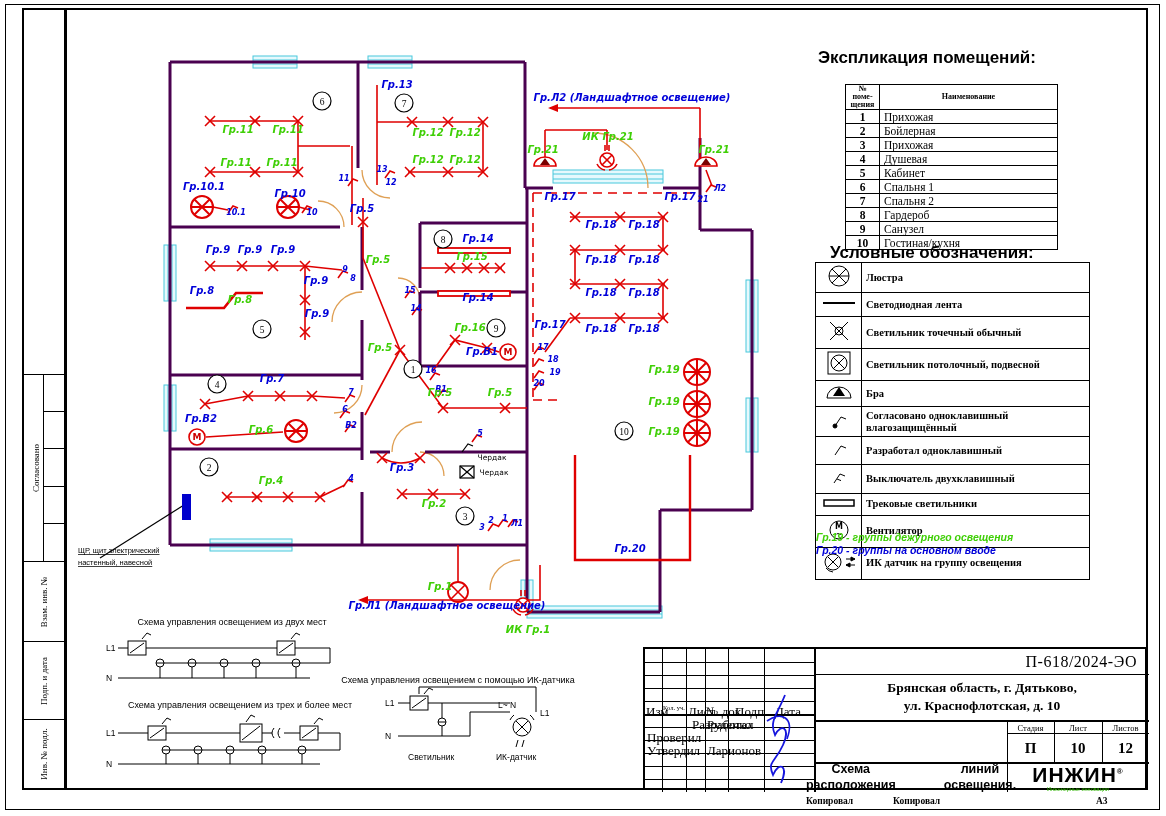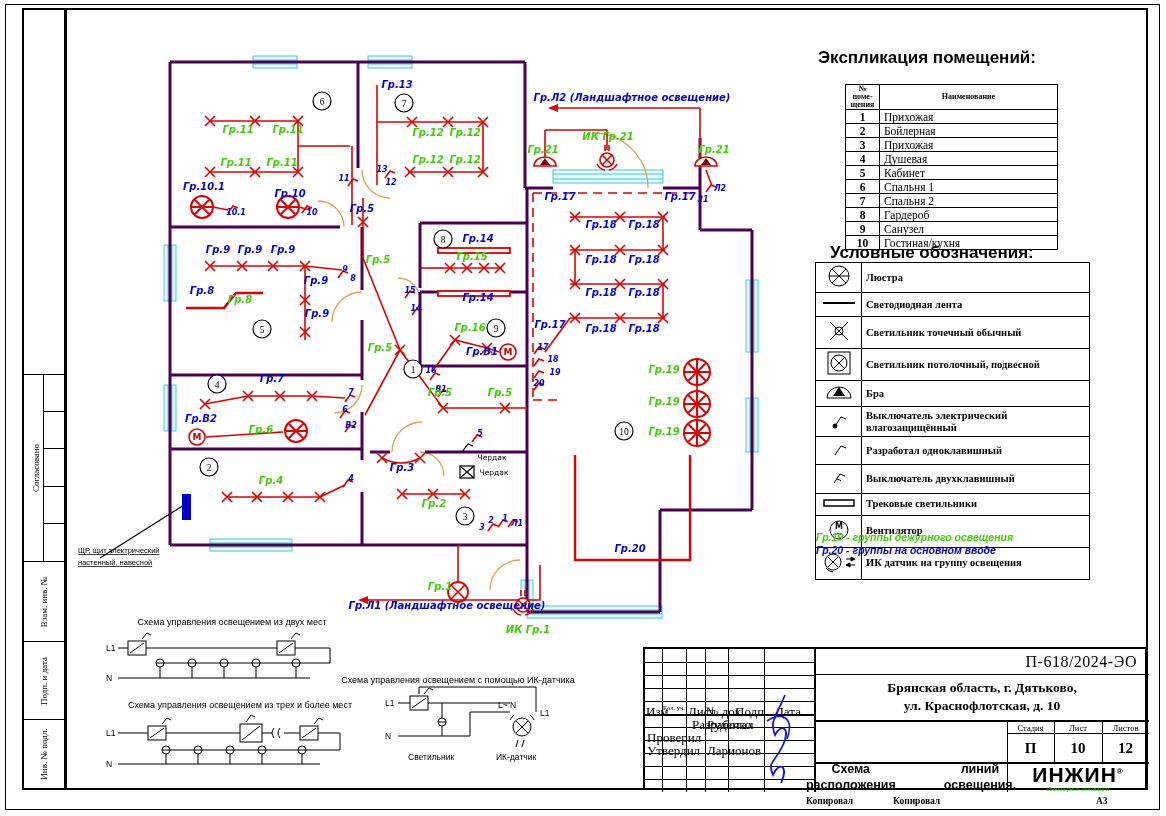--- a/index.html
+++ b/index.html
@@ -692,21 +692,21 @@
         </tr>
     <tr>
           <td class="ic">
       <svg width="40" height="24">
               <g stroke="#000" fill="none">
                 <path d="M16,18 l6,-9 l5,2"></path>
                 <circle cx="16" cy="18" r="2" fill="#000"></circle>
               </g>
             </svg>
     </td>
-          <td class="lb">Выключатель электрический влагозащищённый</td>
+          <td class="lb">Согласовано одноклавишный влагозащищённый</td>
         </tr>
     <tr>
           <td class="ic">
       <svg width="40" height="22">
               <path d="M16,17 l6,-9 l5,2" stroke="#000" fill="none"></path>
             </svg>
     </td>
           <td class="lb">Разработал одноклавишный</td>
         </tr>
     <tr>

